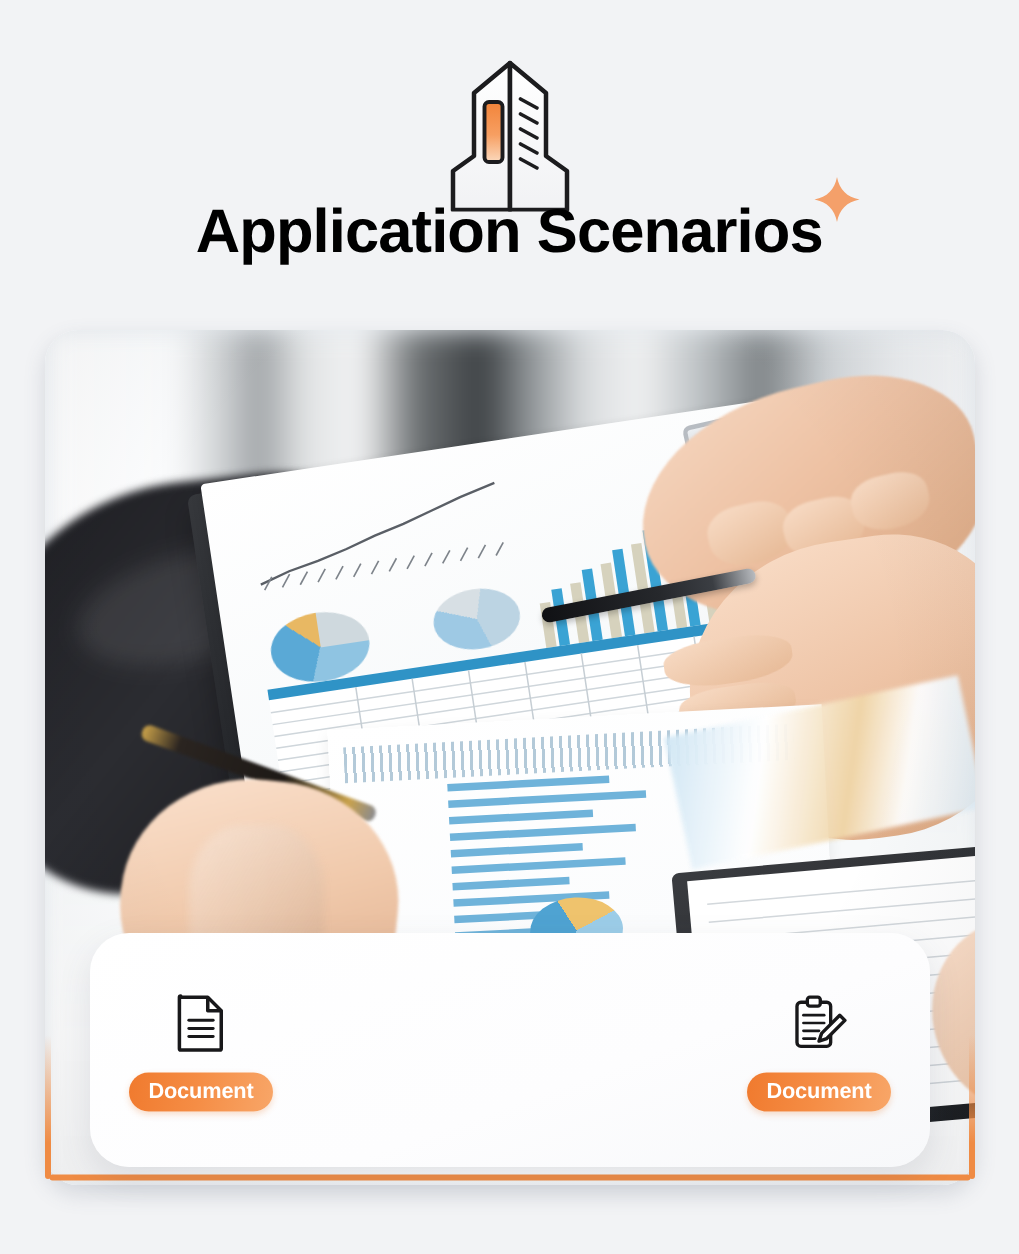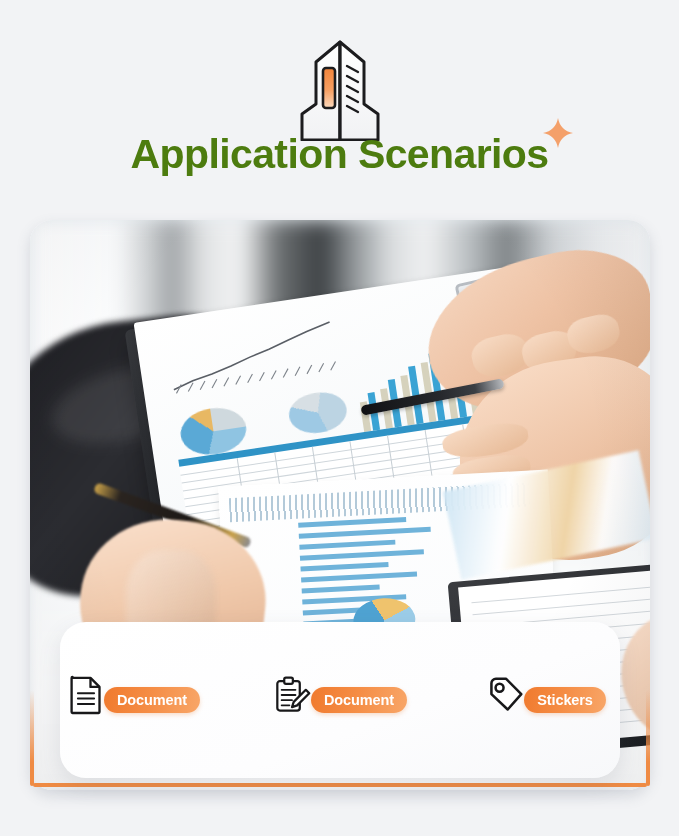--- a/index.html
+++ b/index.html
@@ -43,21 +43,21 @@
 
   .title-inner {
     display: inline-block;
     position: relative;
     white-space: nowrap;
   }
 
   .page-title {
     font-size: 41px;
     font-weight: bold;
-    color: #4d7c0f;
+    color: #000000;
     letter-spacing: -0.6px;
     line-height: 52px;
     display: inline-block;
   }
 
   .sparkle-icon {
     position: absolute;
     right: -26px;
     top: -12px;
     width: 34px;
@@ -444,21 +444,21 @@
     border-radius: 26px;
     box-shadow: 0 8px 22px rgba(70,80,100,0.13);
     display: flex;
     align-items: center;
     justify-content: space-between;
     padding: 0 22px;
   }
 
   .badge {
     display: flex;
-    flex-direction: row;
+    flex-direction: column;
     align-items: center;
     justify-content: center;
     width: 104px;
   }
 
   .badge-icon {
     height: 44px;
     display: flex;
     align-items: center;
     justify-content: center;
@@ -713,23 +713,14 @@
           <line x1="10" y1="34" x2="19" y2="34"></line>
         </g>
         <path d="M38 16 l4 4 -14 14 -6 2 2 -6 z" fill="#fff" stroke="#18181a" stroke-width="2.6" stroke-linejoin="round"></path>
       </svg>
     </span>
     <span class="badge-pill">Document</span>
   </div>
 
 
 
-  <div class="badge">
-    <span class="badge-icon">
-      <svg viewBox="0 0 42 42" width="38" height="38">
-        <path d="M22 3 L39 20 L24 37 L6 20 L6 8 A5 5 0 0 1 11 3 Z" fill="#fff" stroke="#18181a" stroke-width="2.8" stroke-linejoin="round"></path>
-        <circle cx="15" cy="13" r="4.4" fill="#fff" stroke="#18181a" stroke-width="2.8"></circle>
-      </svg>
-    </span>
-    <span class="badge-pill">Stickers</span>
-  </div>
 
 </div>
 
 </body></html>

